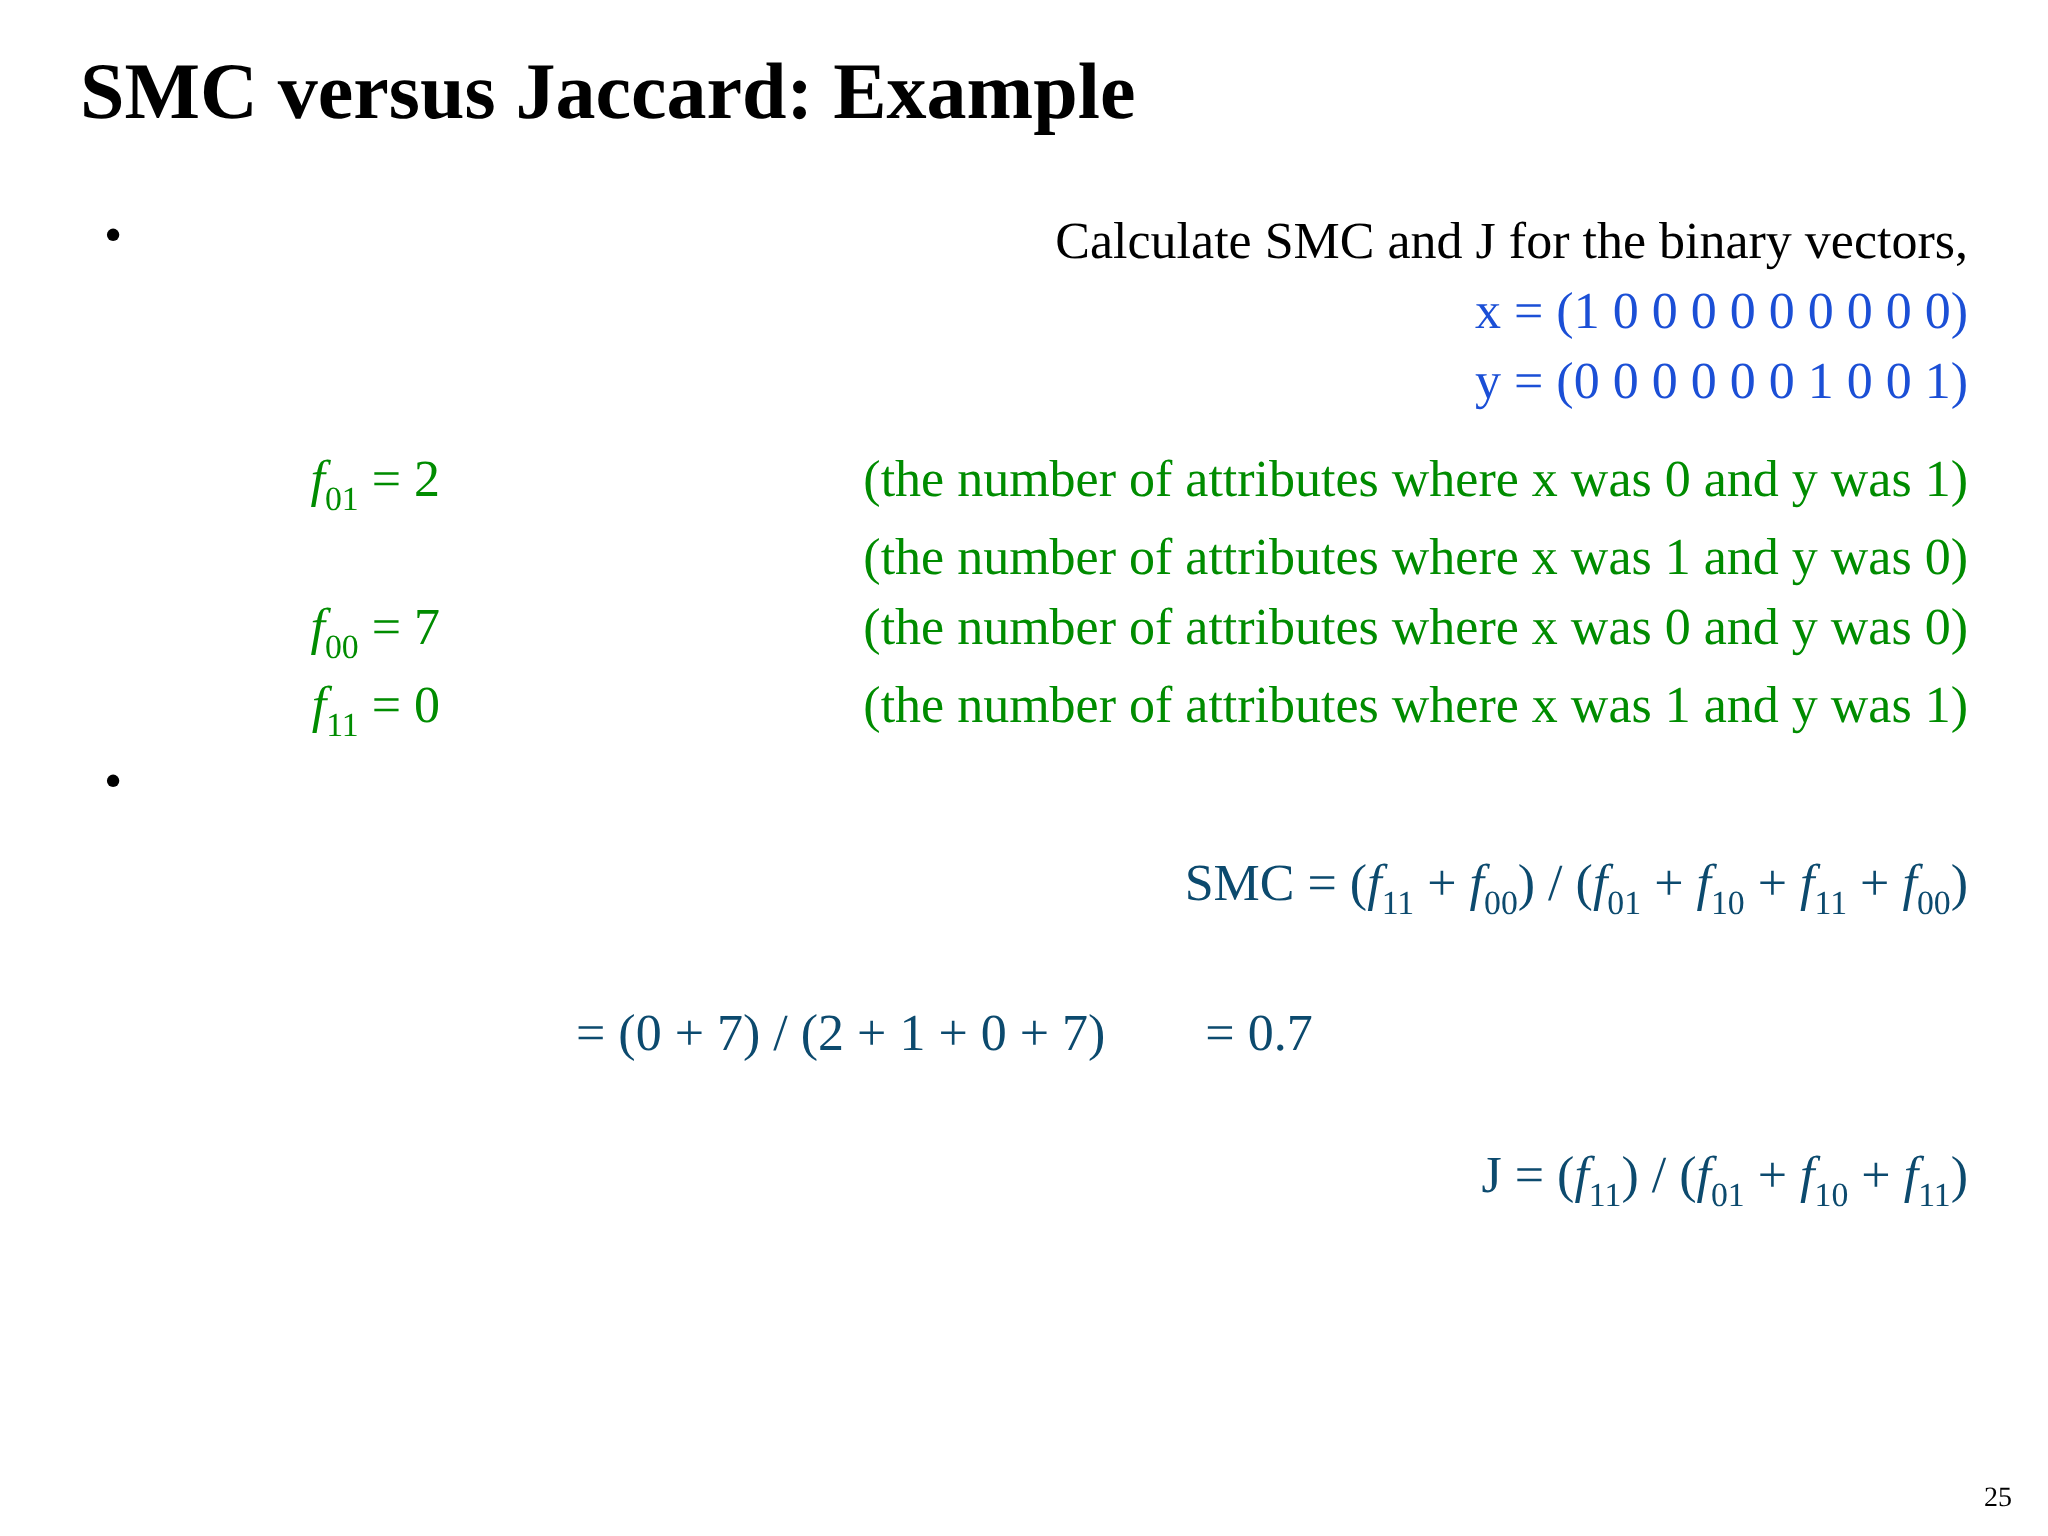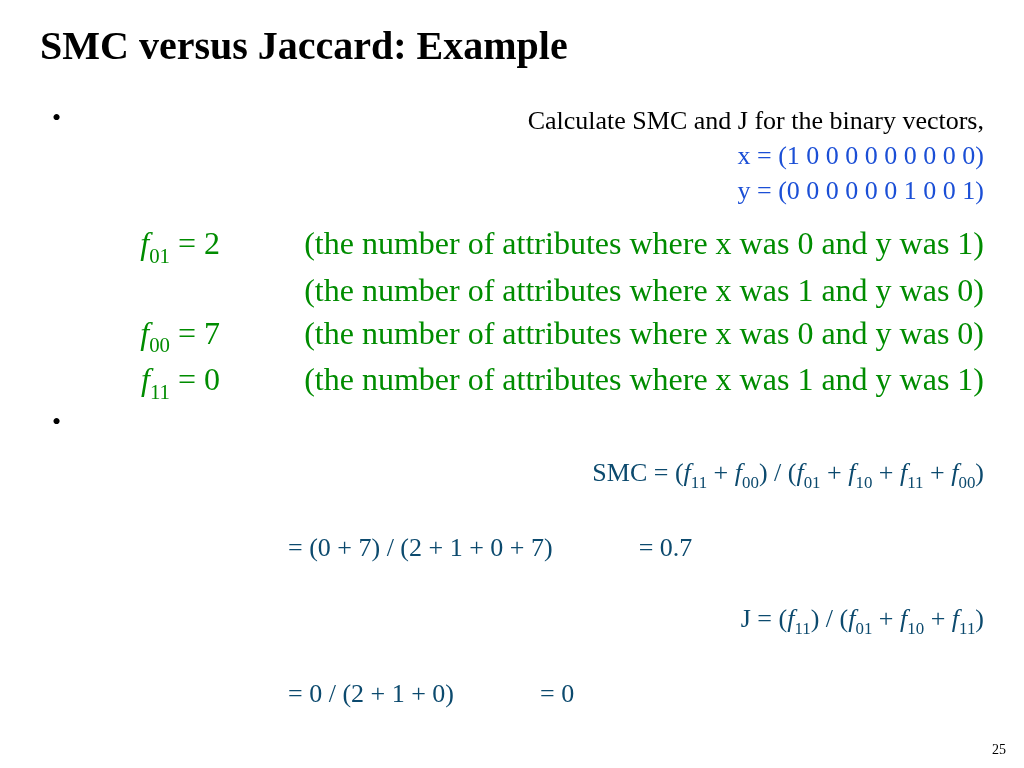--- a/index.html
+++ b/index.html
@@ -47,33 +47,33 @@
   .indent1 { padding-left: 32px; }
   .indent2 { padding-left: 32px; }
   .blue  { color: #1b4fd6; }
   .green { color: #008c00; }
   .orange{ color: #0c4a6e; margin-top: 34px; }
   .ital  { font-style: italic; }
   .sub   { font-size: 0.65em; vertical-align: sub; position: relative; top: 0.05em; }
   .gap   { height: 14px; }
   .row {
     display: flex;
-    font-size: 32px;
+    font-size: 26px;
     line-height: 1.35;
   }
   .row .col-a { width: 110px; }
   .row .col-b { flex: 1; }
   .calc-row {
     display: flex;
     font-size: 26px;
     line-height: 1.5;
   }
   .calc-row .mid { padding-left: 0; }
   .calc-row .res { padding-left: 50px; }
-  .calc-indent { padding-left: 210px; gap: 36px; }
+  .calc-indent { padding-left: 210px; }
   .page-num {
     position: absolute;
     right: 18px;
     bottom: 10px;
     font-size: 14px;
     color: #000;
     margin-left: 40px;
   }
 </style>
 </head>
@@ -126,21 +126,17 @@
 
       <div class="calc-row indent2 orange calc-indent">
         <span class="mid">= (0 + 7) / (2 + 1 + 0 + 7)</span>
         <span class="res">= 0.7</span>
       </div>
 
       <div class="line indent2 orange">
         <span>J = (</span><span class="ital">f</span><span class="sub">11</span><span>) / (</span><span class="ital">f</span><span class="sub">01</span><span> + </span><span class="ital">f</span><span class="sub">10</span><span> + </span><span class="ital">f</span><span class="sub">11</span><span>)</span>
       </div>
 
-      <div class="calc-row indent2 orange calc-indent">
-        <span class="mid">= 0 / (2 + 1 + 0)</span>
-        <span class="res">= 0</span>
-      </div>
     </li>
   </ul>
 </div>
 
 <div class="page-num">25</div>
 
 </body></html>

